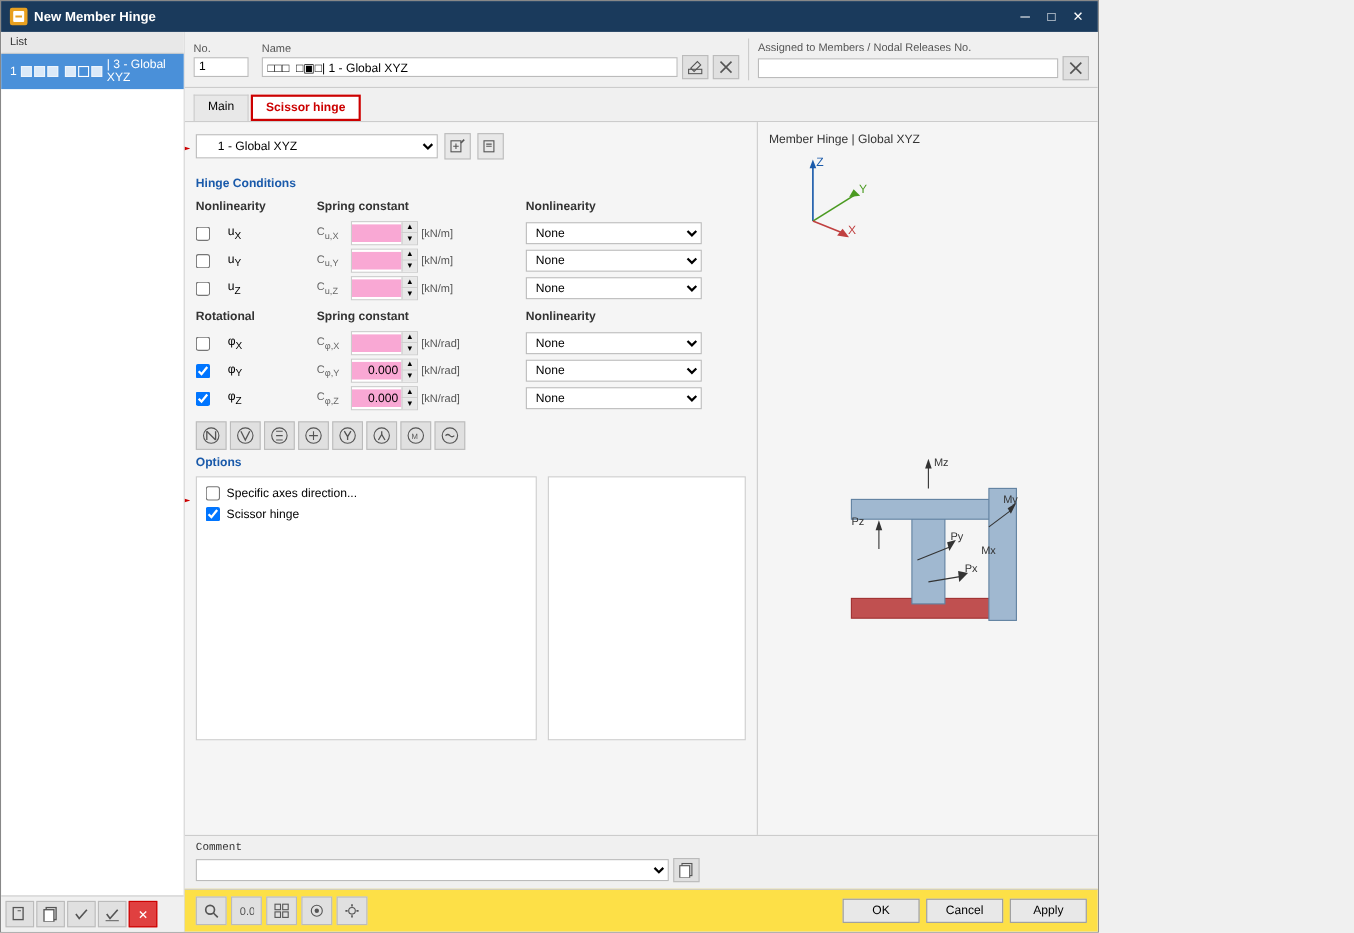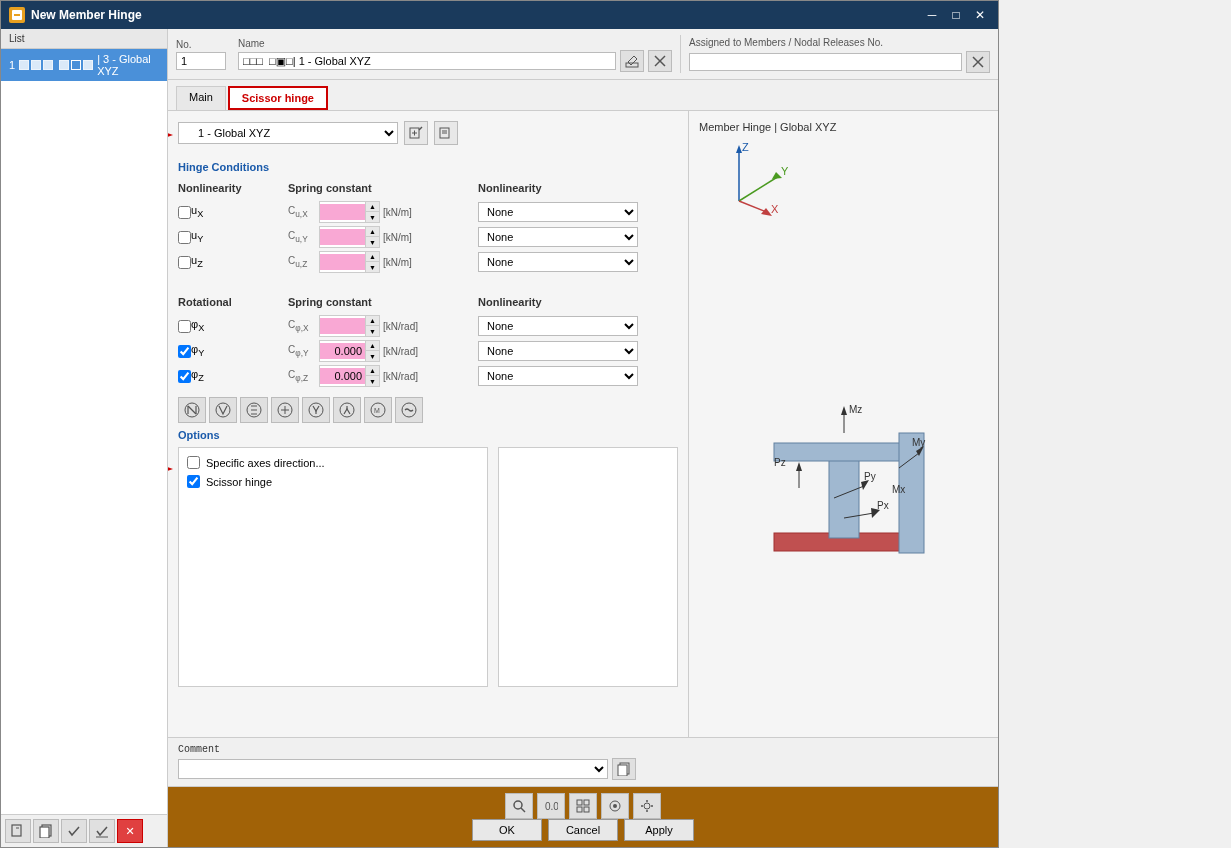--- a/index.html
+++ b/index.html
@@ -52,21 +52,21 @@
 
     
     .section-title { font-size: 11px; color: #1a5aaa; font-weight: 600; margin-bottom: 6px; }
     .coord-row { display: flex; align-items: center; gap: 6px; margin-bottom: 10px; }
     .coord-select { flex: 1; max-width: 220px; padding: 3px 15px; border: 1px solid #bbb; background: white; font-size: 11px; }
     .icon-btn { width: 24px; height: 24px; background: #e8e8e8; border: 1px solid #bbb; cursor: pointer; display: flex; align-items: center; justify-content: center; font-size: 11px; }
 
     
     .hinge-section { margin-bottom: 10px; }
     .hinge-header { font-size: 11px; font-weight: 600; color: #333; padding: 3px 0; }
-    .hinge-label-cell { display: flex; align-items: center; gap: 0; }
+    .hinge-label-cell { display: flex; align-items: center; gap: 16px; }
     .hinge-check { width: 13px; height: 13px; }
     .hinge-label { font-size: 11px; }
     .spring-cell { display: flex; align-items: center; gap: 3px; }
     .spring-label { font-size: 10px; color: #666; min-width: 28px; }
     .spring-unit { font-size: 10px; color: #555; }
     .nonlin-cell { display: flex; align-items: center; }
     .nonlin-select { width: 160px; padding: 2px 4px; border: 1px solid #bbb; background: white; font-size: 11px; }
 
     
     .icon-toolbar { display: flex; gap: 3px; margin: 6px 0; flex-wrap: wrap; }
@@ -81,21 +81,21 @@
     .option-label { font-size: 11px; }
 
     
     .comment-section { padding: 6px 10px; border-top: 1px solid #ccc; background: #f0f0f0; }
     .comment-label { font-size: 10px; color: #333; margin-bottom: 3px; font-family: Liberation Mono, monospace; }
     .comment-row { display: flex; gap: 4px; align-items: center; }
     .comment-select { flex: 1; max-width: 430px; padding: 2px 4px; border: 1px solid #bbb; background: white; font-size: 11px; }
     .comment-btn { width: 24px; height: 22px; background: #e0e0e0; border: 1px solid #bbb; cursor: pointer; display: flex; align-items: center; justify-content: center; }
 
     
-    .bottom-bar { display: flex; justify-content: space-between; align-items: center; padding: 6px 10px; background: #a16207; border-top: 1px solid #ccc; flex-direction: column; }
+    .bottom-bar { display: flex; justify-content: space-between; align-items: center; padding: 6px 10px; background: #fde047; border-top: 1px solid #ccc; }
     .bottom-left { display: flex; gap: 4px; }
     .bottom-right { display: flex; gap: 6px; }
     .bottom-icon-btn { width: 28px; height: 26px; background: #e0e0e0; border: 1px solid #bbb; cursor: pointer; display: flex; align-items: center; justify-content: center; }
     .action-btn { padding: 4px 8px; border: 1px solid #999; background: #e8e8e8; cursor: pointer; font-size: 11px; min-width: 70px; }
 
     
     .visual-title { font-size: 11px; color: #333; margin-bottom: 8px; align-self: flex-start; }
     .beam-diagram { flex: 1; display: flex; align-items: center; justify-content: center; }
 
     
@@ -311,21 +311,21 @@
                 </div>
                 <span class="spring-unit">[kN/m]</span>
               </div>
               <div class="nonlin-cell">
                 <select class="nonlin-select">
                   <option>None</option>
                 </select>
               </div>
             </div>
 
-            <div style="display:grid; grid-template-columns:110px 190px auto; align-items:center; margin-bottom:20px;">
+            <div style="display:grid; grid-template-columns:110px 190px auto; align-items:center; margin-bottom:6px;">
               <div class="hinge-label-cell">
                 <input type="checkbox" class="hinge-check" style="">
                 <span class="hinge-label">u<sub>Z</sub></span>
               </div>
               <div class="spring-cell">
                 <span class="spring-label">C<sub>u,Z</sub></span>
                 <div class="spin-wrapper">
                   <input class="spin-input" type="text" value="" style="">
                   <div class="spin-btns">
                     <button class="spin-btn">▲</button>

